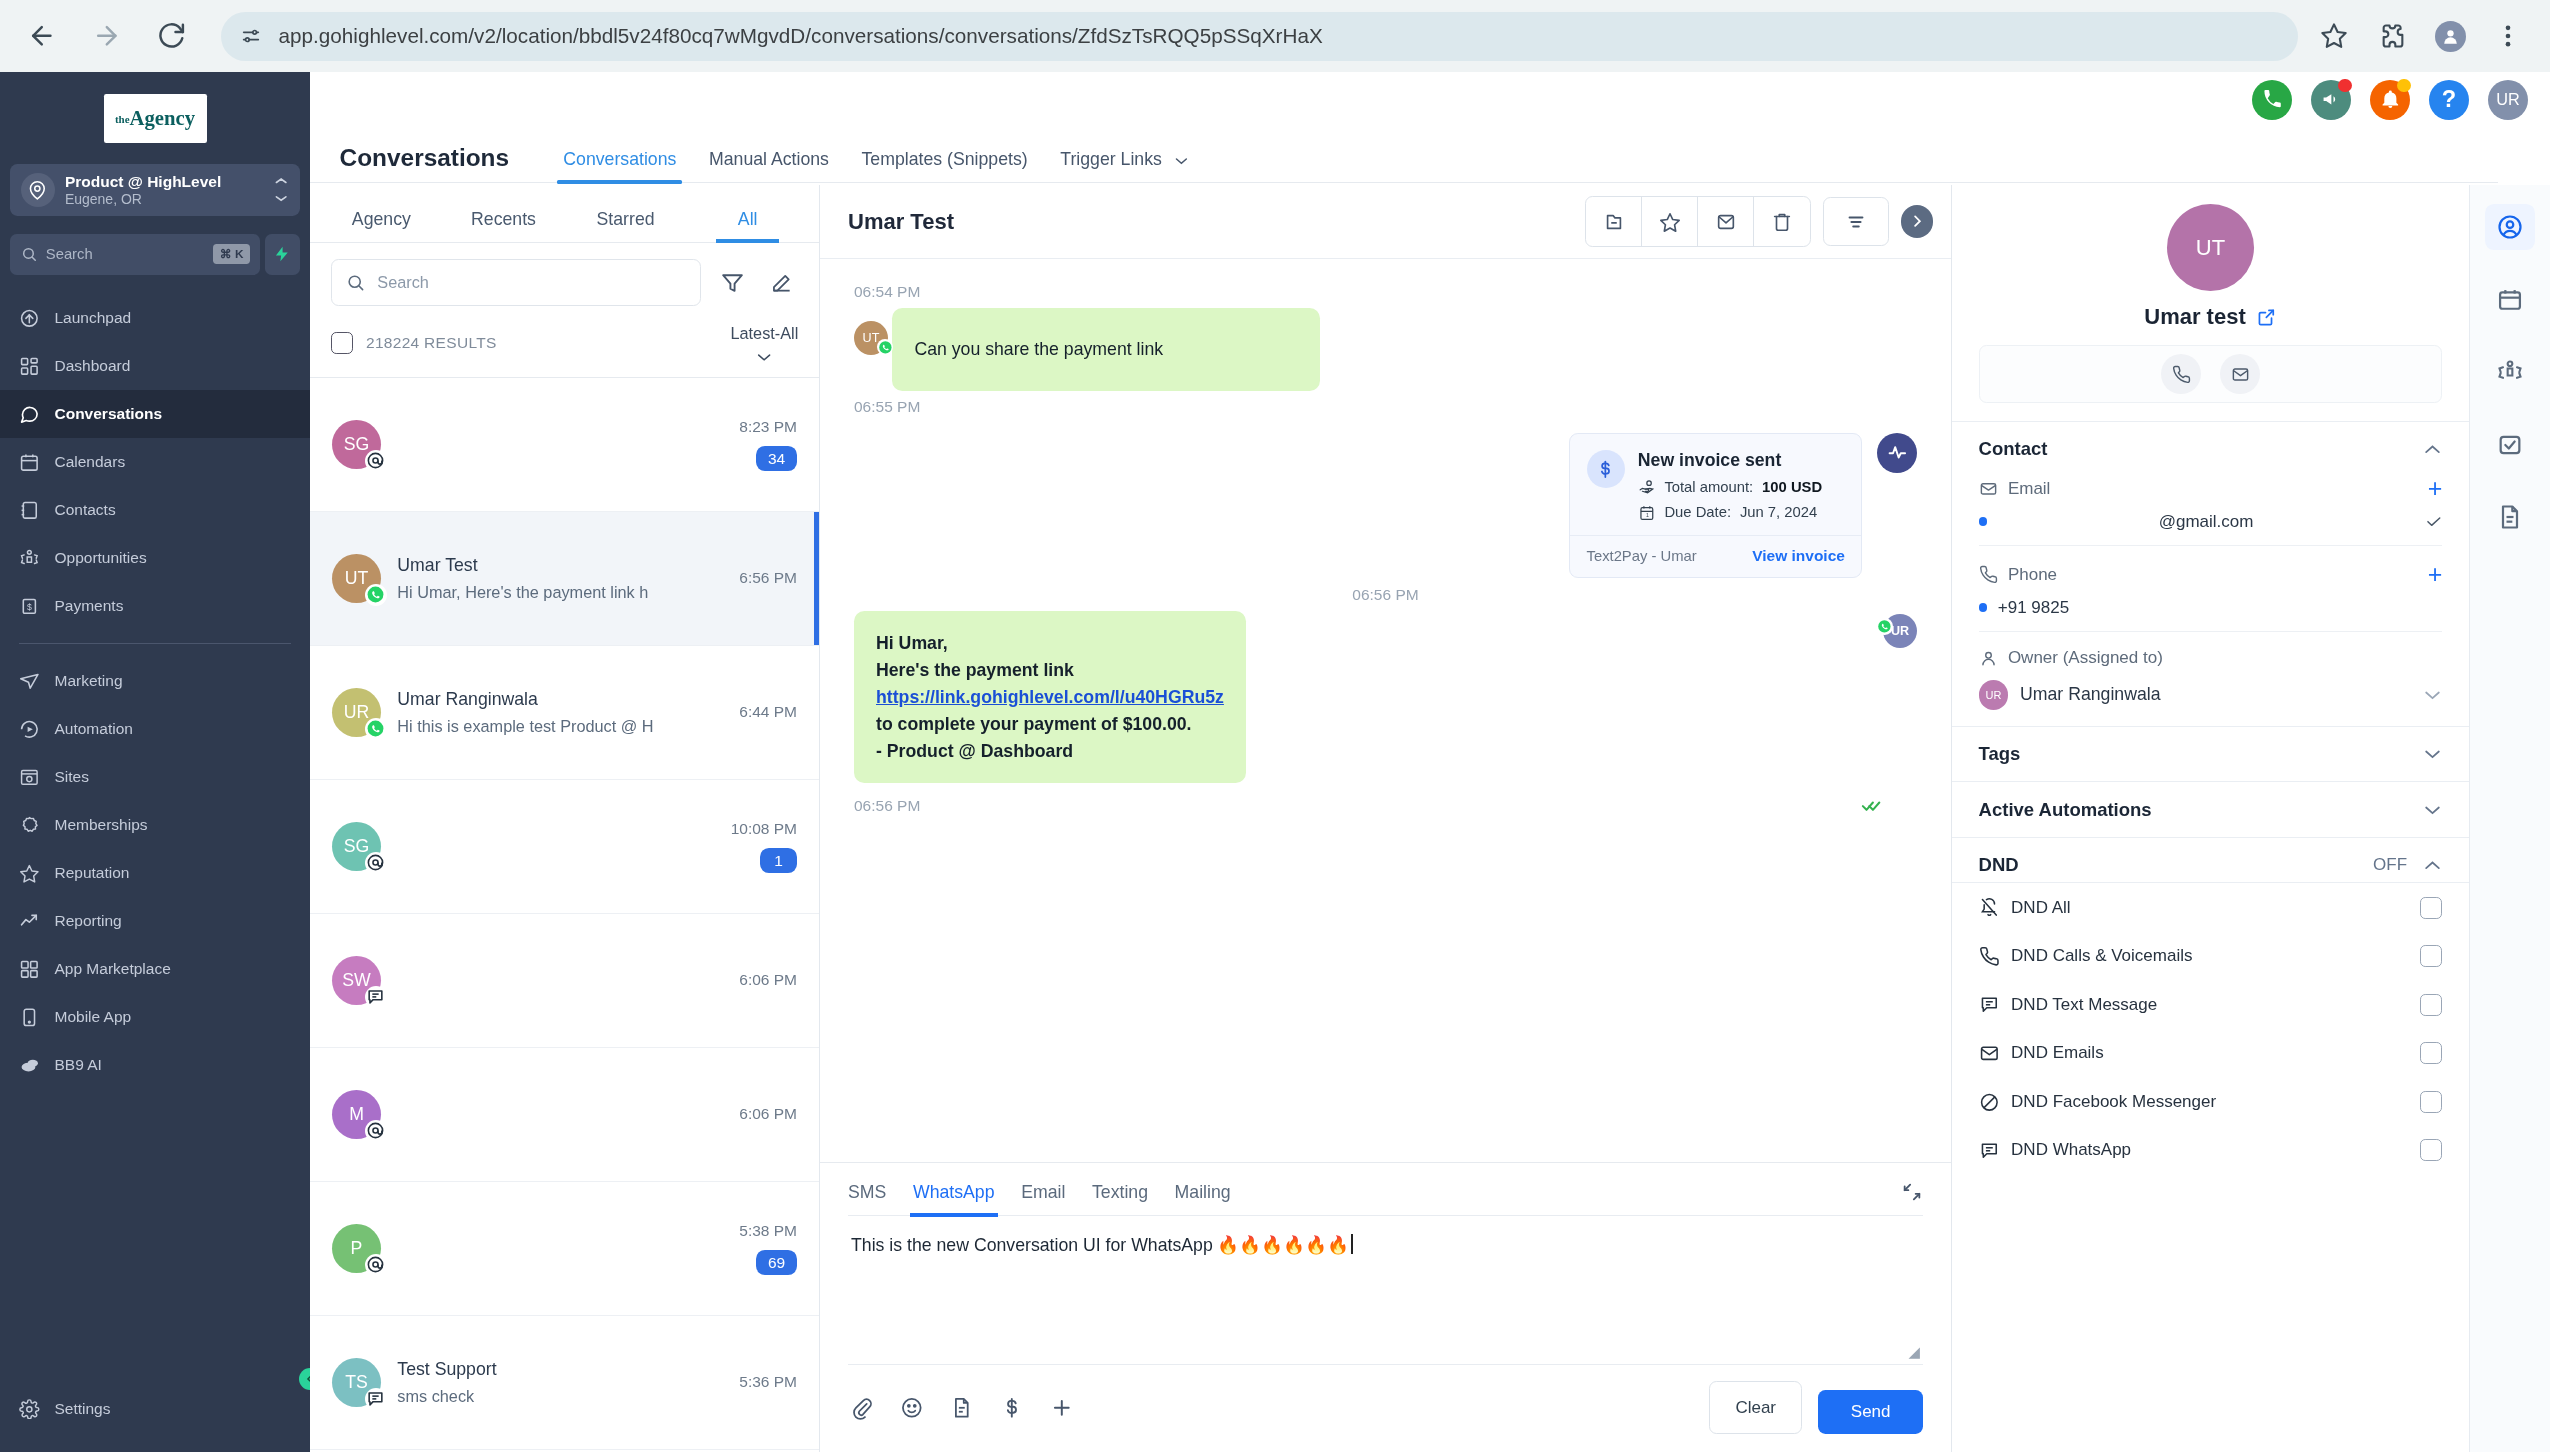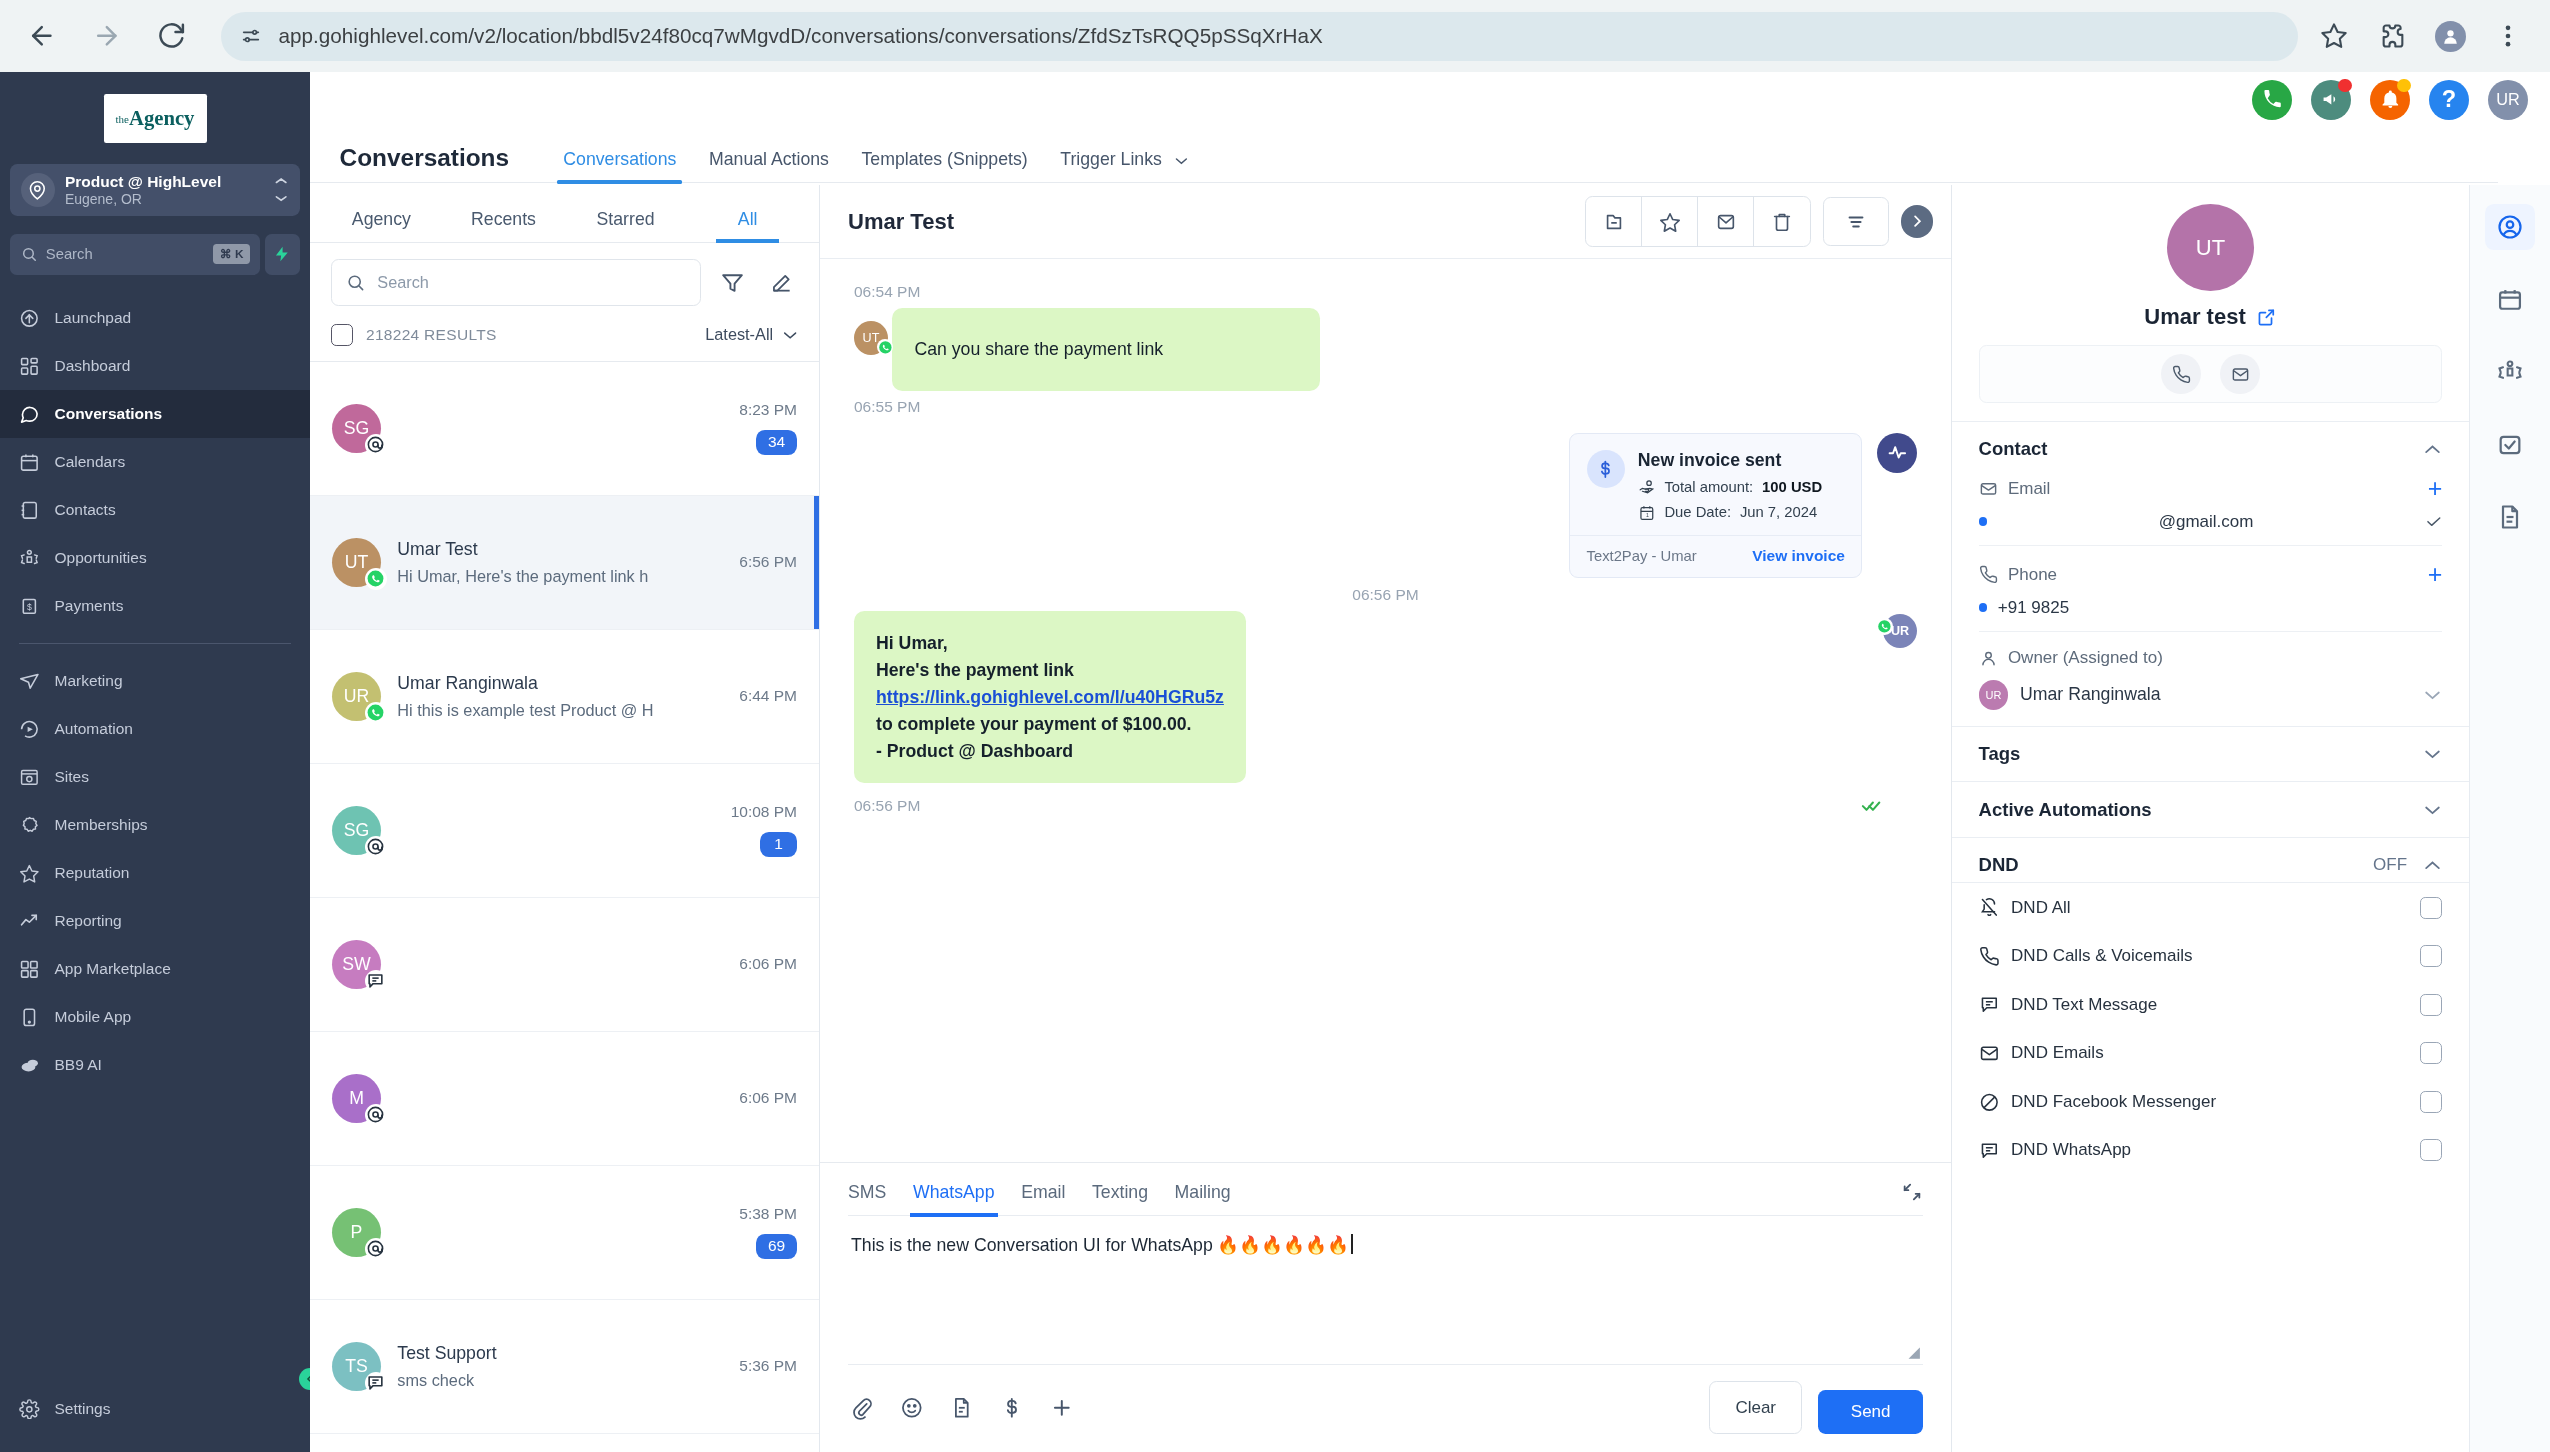--- a/index.html
+++ b/index.html
@@ -35,21 +35,21 @@
 
   
   .sidebar {
     position: absolute; top: 72px; left: 0; width: 310px; height: 1380px;
     background: #2f3a4f; display: flex; flex-direction: column;
   }
   .brand-logo {
     width: 103px; height: 49px; background: #fff; border-radius: 2.2px;
     margin: 22px auto 0; display:flex; align-items:center; justify-content:center;
   }
-  .brand-logo .the { font-family: "Liberation Serif", serif; font-size: 11px; color:#0b5f5f; font-weight:400; vertical-align: super;}
+  .brand-logo .the { font-family: "Liberation Serif", serif; font-size: 11px; color:#0b5f5f; font-weight:700; vertical-align: super;}
   .brand-logo .agency { font-family: "Liberation Serif", serif; font-size: 20.7px; color:#0b5f5f; font-weight:700;}
   .loc-card {
     margin: 20.7px 10.3px 0; background: #44506a; border-radius: 7.4px;
     display: flex; align-items: center; padding: 8.9px 10.3px; gap: 10.3px; cursor:pointer;
   }
   .loc-avatar { width: 34px; height: 34px; border-radius: 50%; background: #56617a; display:flex;align-items:center;justify-content:center;flex:none;}
   .loc-avatar svg { width: 20.7px; height: 20.7px; }
   .loc-text { flex: 1; min-width: 0; }
   .loc-name { font-size: 15.5px; font-weight: 700; color: #fff; white-space:nowrap; overflow:hidden;}
   .loc-sub { font-size: 14px; color: #b4bdcd; margin-top: 0.7px;}
@@ -120,21 +120,21 @@
   .conv-search {
     flex:1; height: 47px; border: 1.1px solid #e0e5eb; border-radius: 7.4px;
     display:flex; align-items:center; padding: 0 14.8px; gap: 11.8px; cursor:text;
   }
   .conv-search .ph { font-size: 16.3px; color:#8c99a9;}
   .conv-icon-btn { width: 34px; height: 34px; display:flex;align-items:center;justify-content:center; cursor:pointer;}
 
   .results-row { display:flex; align-items:center; padding: 5.9px 20.7px 14.8px; border-bottom: 0.7px solid #e6eaef;}
   .checkbox { width: 22px; height: 22px; border:1.5px solid #556; border-radius: 5.2px; flex:none; cursor:pointer;}
   .results-txt { font-size: 15.5px; color:#7f8b9a; margin-left: 13.3px; letter-spacing: 0.3px;}
-  .sort-sel { margin-left:auto; font-size: 16.3px; color:#3d4b5e; display:flex;align-items:center; gap:8.9px; cursor:pointer;}
+  .sort-sel { margin-left:auto; font-size: 16.3px; color:#3d4b5e; display:flex;align-items:center; gap:8.9px; cursor:pointer;flex-direction:column;}
 
   .conv-list { flex:1; overflow:hidden; }
   .conv-row {
     display:flex; align-items:center; gap: 16.3px; height: 134px; padding: 0 22px;
     border-bottom: 0.7px solid #edf0f4; cursor:pointer; position:relative;
   }
   .conv-row.selected { background:#f2f5f9; }
   .conv-row.selected::after { content:''; position:absolute; right:0; top:0; bottom:0; width:5.2px; background:#2f6fe4;}
   .cav-wrap { position:relative; width: 49px; height: 49px; flex:none;}
   .cav {

